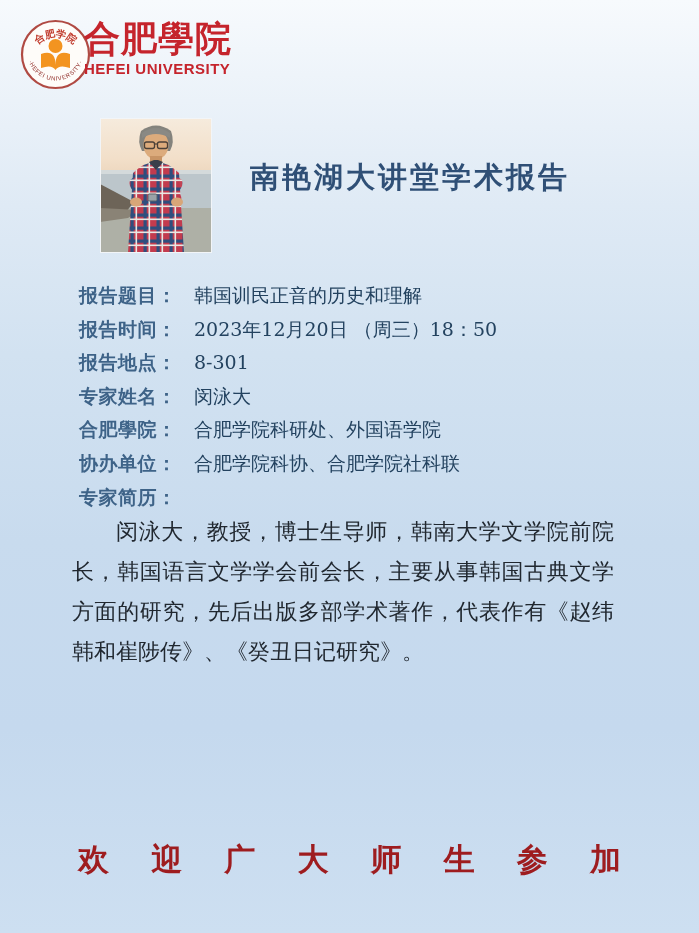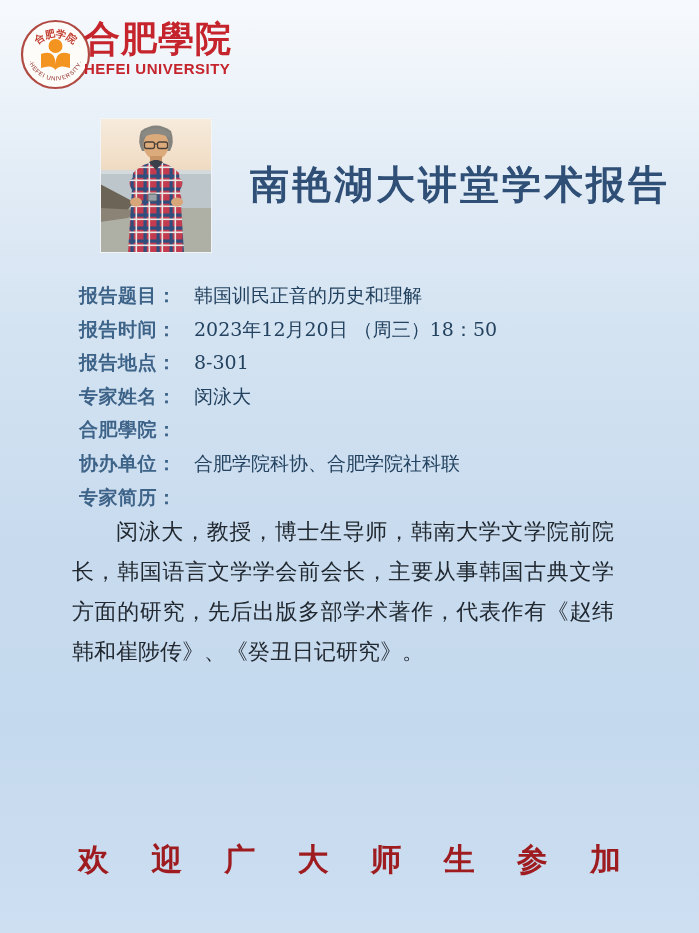--- a/index.html
+++ b/index.html
@@ -44,21 +44,21 @@
   }
 
   
   .photo {
     position: absolute; left: 100px; top: 118px;
     width: 112px; height: 135px;
     display: block;
   }
   .main-title {
     position: absolute; left: 250px; top: 158px; width: 420px;
-    font-size: 39px; font-weight: bold;
+    font-size: 29px; font-weight: bold;
     color: #2f4f76; letter-spacing: 3px;
     font-family: Liberation Mono, monospace;
     white-space: nowrap;
   }
 
   
   .details { position: absolute; left: 79px; top: 279px; width: 560px; }
   .detail-row { display: flex; height: 33.6px; line-height: 33.6px; font-size: 19px; }
   .detail-label {
     color: #3e6388; font-weight: 600;
@@ -171,20 +171,21 @@
     <div class="detail-row">
       <span class="detail-label">报告地点：</span>
       <span class="detail-value">8-301</span>
     </div>
     <div class="detail-row">
       <span class="detail-label">专家姓名：</span>
       <span class="detail-value">闵泳大</span>
     </div>
     <div class="detail-row">
       <span class="detail-label">合肥學院：</span>
+      <span class="detail-value">合肥学院科研处、外国语学院</span>
     </div>
     <div class="detail-row">
       <span class="detail-label">协办单位：</span>
       <span class="detail-value">合肥学院科协、合肥学院社科联</span>
     </div>
     <div class="detail-row">
       <span class="detail-label">专家简历：</span>
       <span class="detail-value"></span>
     </div>
   </div>

